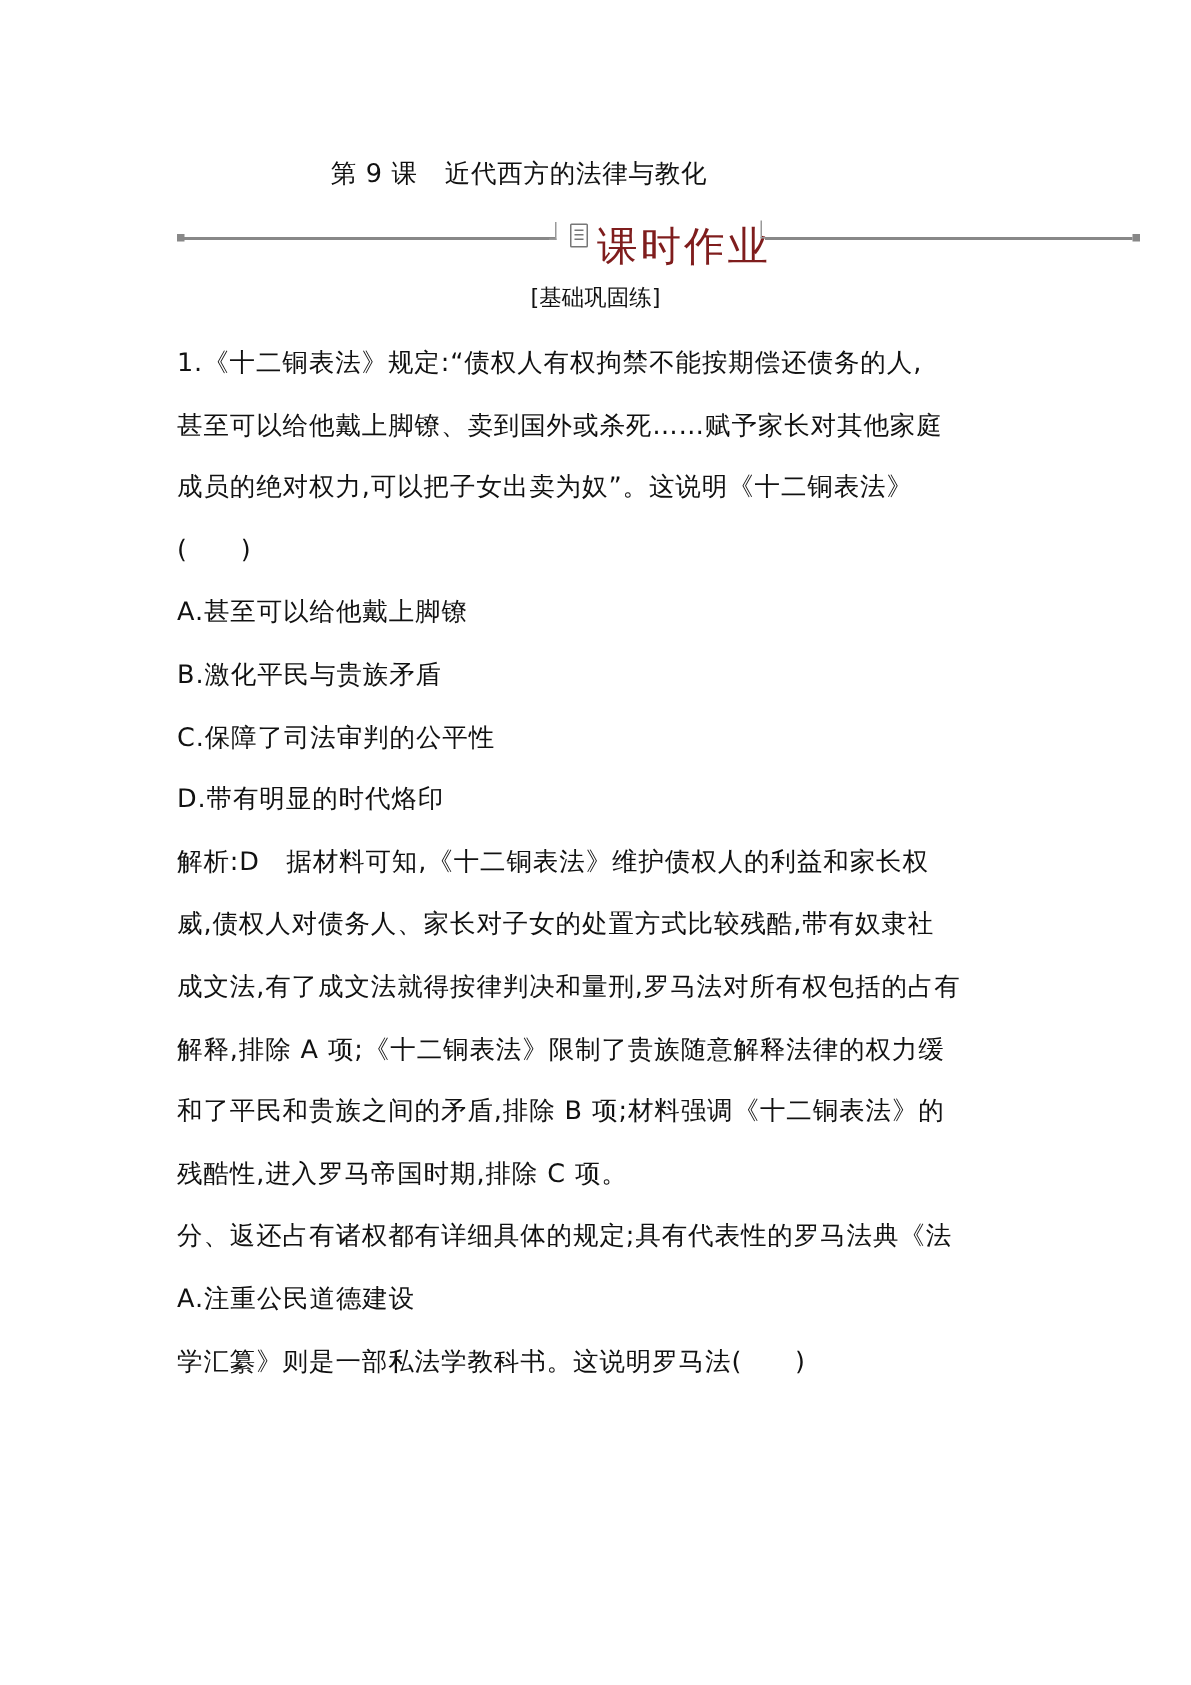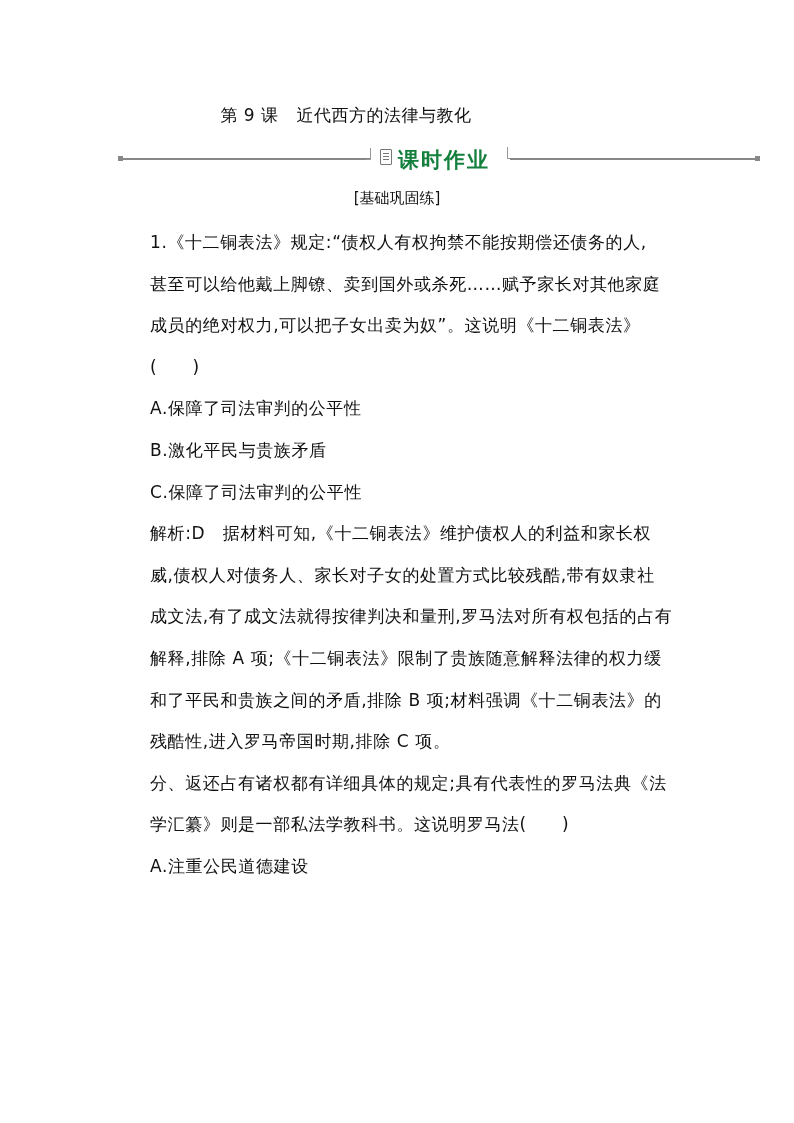--- a/index.html
+++ b/index.html
@@ -14,24 +14,24 @@
   .banner .line.right { left: 392px; width: 245px; }
   .banner .dot { position: absolute; top: 10px; width: 5px; height: 5px; background: #888; }
   .banner .dot.left { left: 0; }
   .banner .dot.right { left: 637px; }
   .banner .bracket { position: absolute; top: 2px; width: 4px; height: 11px; border: 1px solid #999; }
   .banner .bracket.left { left: 248px; border-top: none; border-left: none; }
   .banner .bracket.right { left: 389px; border-top: none; border-right: none; top: 1px; }
   .banner .doc-icon { position: absolute; left: 262px; top: 3px; width: 12px; height: 16px;
                       border: 1.5px solid #777; border-radius: 1px; box-sizing: border-box; }
   .banner .doc-icon i { position: absolute; left: 2px; right: 2px; height: 1px; background: #777; }
-  .banner .label { position: absolute; left: 280px; top: 0; font-size: 21px; font-weight: bold;
-                   color: #15803d; letter-spacing: 2px; font-family: "DejaVu Serif", serif; }
+  .banner .label { position: absolute; left: 280px; top: 0; font-size: 27px; font-weight: normal;
+                   color: #7f1d1d; letter-spacing: 2px; font-family: "DejaVu Serif", serif; }
   .section { position: absolute; top: 189px; left: 0; width: 794px; text-align: center; font-size: 15px; }
-  .body { position: absolute; left: 118px; top: 228px; width: 560px; margin-left: 32px; }
+  .body { position: absolute; left: 118px; top: 228px; width: 560px; }
   .row { height: 41.6px; line-height: 28px; font-size: 17px; white-space: nowrap; letter-spacing: 0.6px; }
 </style>
 </head>
 <body>
 
 <div class="title">
   <span>第 9 课</span><span class="gap"></span><span>近代西方的法律与教化</span>
 </div>
 
 <div class="banner">
@@ -50,28 +50,29 @@
 </div>
 
 <div class="section">[基础巩固练]</div>
 
 <div class="body">
   <div>
     <div class="row">1.《十二铜表法》规定:“债权人有权拘禁不能按期偿还债务的人,</div>
     <div class="row">甚至可以给他戴上脚镣、卖到国外或杀死……赋予家长对其他家庭</div>
     <div class="row">成员的绝对权力,可以把子女出卖为奴”。这说明《十二铜表法》</div>
     <div class="row">(　　)</div>
-    <div class="row">A.保障了司法审判的公平性</div>
+    <div class="row">A.甚至可以给他戴上脚镣</div>
     <div class="row">B.激化平民与贵族矛盾</div>
     <div class="row">C.保障了司法审判的公平性</div>
+    <div class="row">D.带有明显的时代烙印</div>
     <div class="row">解析:D　据材料可知,《十二铜表法》维护债权人的利益和家长权</div>
     <div class="row">威,债权人对债务人、家长对子女的处置方式比较残酷,带有奴隶社</div>
     <div class="row">成文法,有了成文法就得按律判决和量刑,罗马法对所有权包括的占有</div>
     <div class="row">解释,排除 A 项;《十二铜表法》限制了贵族随意解释法律的权力缓</div>
     <div class="row">和了平民和贵族之间的矛盾,排除 B 项;材料强调《十二铜表法》的</div>
     <div class="row">残酷性,进入罗马帝国时期,排除 C 项。</div>
   </div>
   <div>
     <div class="row">分、返还占有诸权都有详细具体的规定;具有代表性的罗马法典《法</div>
+    <div class="row">A.注重公民道德建设</div>
     <div class="row">学汇纂》则是一部私法学教科书。这说明罗马法(　　)</div>
-    <div class="row">A.注重公民道德建设</div>
   </div>
 </div>
 
 </body></html>

